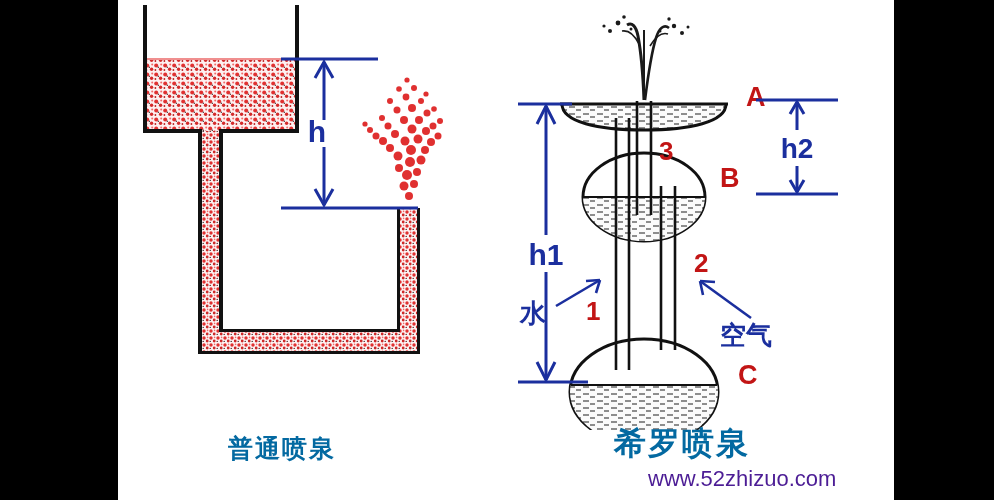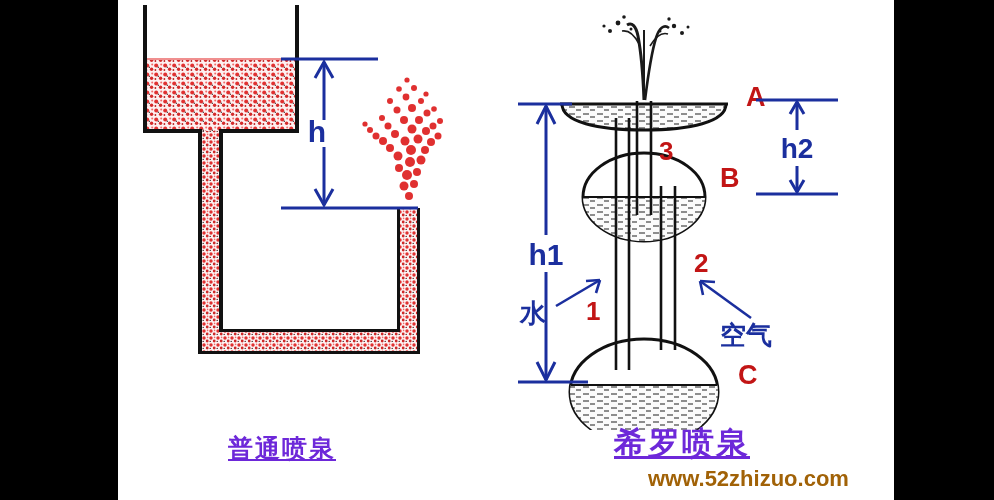--- a/index.html
+++ b/index.html
@@ -1,21 +1,21 @@
 <!DOCTYPE html>
 <html><head>
 <meta charset="utf-8">
 <style>
   html,body{margin:0;padding:0;background:#000;}
   body{width:994px;height:500px;overflow:hidden;font-family:"Liberation Sans",sans-serif;}
   #root{position:relative;width:994px;height:500px;background:#000;}
   #canvas{position:absolute;left:118px;top:0;width:776px;height:500px;background:#ffffff;}
   svg{display:block;}
-  .cap{position:absolute;font-weight:bold;color:#6d28d9;letter-spacing:2px;text-decoration:underline;}
-  .wm{position:absolute;font-weight:bold;color:#a16207;font-family:"Liberation Sans",sans-serif;}
+  .cap{position:absolute;font-weight:bold;color:#0369a1;letter-spacing:2px;}
+  .wm{position:absolute;font-weight:normal;color:#4c1d95;font-family:"Liberation Sans",sans-serif;}
   .lbl{font-weight:bold;}
 </style>
 </head>
 <body>
 
 <div id="root">
   <div id="canvas">
 
     <svg style="position:absolute;left:0;top:0;" width="400" height="420" viewBox="0 0 400 420">
       <defs>

